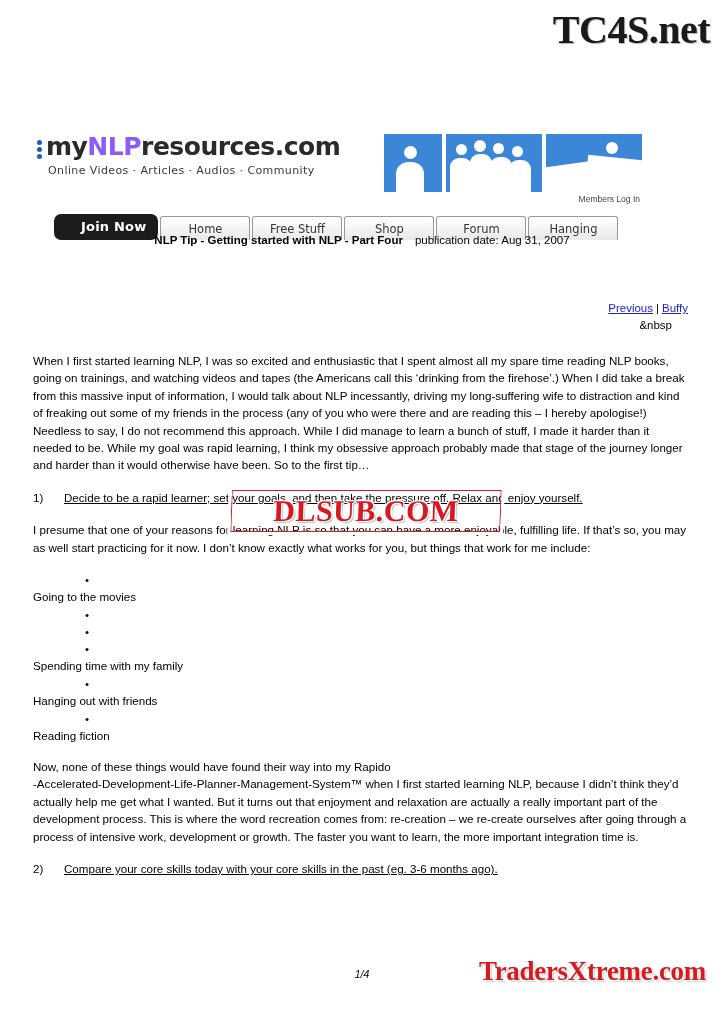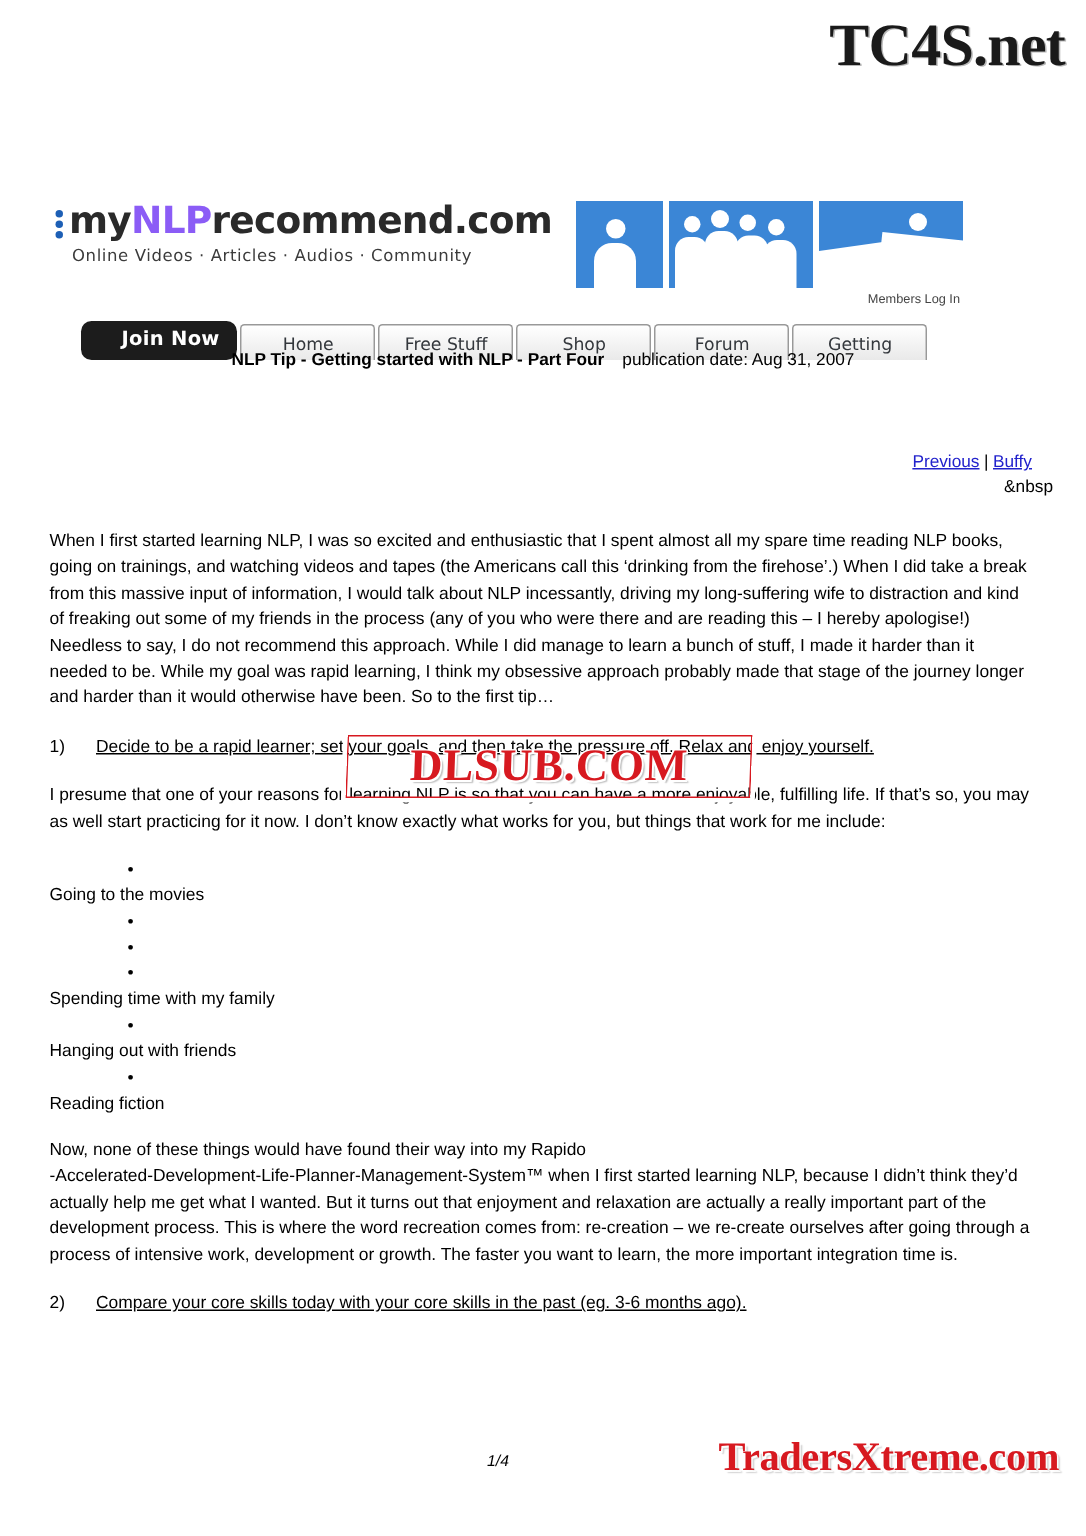--- a/index.html
+++ b/index.html
@@ -196,21 +196,21 @@
     color: #2222cc;
     text-decoration: underline;
     cursor: pointer;
   }
   .pager .sep {
     color: #000;
     margin: 0 3px;
   }
   .nbsp-line {
     position: absolute;
-    right: 22px;
+    right: 52px;
     top: 319px;
     font-size: 11.5px;
     color: #000;
   }
 
   
   .article {
     position: absolute;
     left: 33px;
     top: 352px;
@@ -278,21 +278,21 @@
        2px 2px 1px rgba(0,0,0,.25);
     box-shadow: 0 0 0 1px #d71920 inset;
     transform: skewX(-2deg);
   }
 
   
   .page-number {
     position: absolute;
     left: 0;
     top: 968px;
-    width: 664px;
+    width: 724px;
     text-align: center;
     font-size: 10.5px;
     font-style: italic;
     color: #000;
   }
   .traders-brand {
     position: absolute;
     right: 18px;
     top: 956px;
     font-family: "Liberation Serif", serif;
@@ -306,21 +306,21 @@
 </style>
 </head>
 <body>
 
 <div class="tc4s-brand">TC4S.net</div>
 
 <div class="site-header">
 
   <div class="logo-block">
     <div class="logo-line1">
-      <span class="logo-dots"><i></i><i></i><i></i></span><span>my</span><span class="blue">NLP</span><span>recommend.com</span>
+      <span class="logo-dots"><i></i><i></i><i></i></span><span>my</span><span class="blue">NLP</span><span>resources.com</span>
     </div>
     <div class="logo-line2">Online Videos · Articles · Audios · Community</div>
   </div>
 
   <div class="banner-panels">
     <div class="panel p1">
       <span class="sil head"></span>
         <span class="sil body"></span>
     </div>
     <div class="panel p2">
@@ -341,21 +341,21 @@
   </div>
 
   <div class="members-login">Members Log In</div>
 
   <div class="navbar">
     <div class="join-now">Join Now</div>
     <div class="nav-tab">Home</div>
     <div class="nav-tab">Free Stuff</div>
     <div class="nav-tab">Shop</div>
     <div class="nav-tab">Forum</div>
-    <div class="nav-tab">Getting</div>
+    <div class="nav-tab">Hanging</div>
   </div>
 </div>
 
 <div class="title-line">
   <span class="art-title">NLP Tip - Getting started with NLP - Part Four</span><span class="pubdate">publication date: Aug 31, 2007</span>
 </div>
 
 <div class="pager">
   <a>Previous</a><span class="sep">|</span><a>Buffy</a>
 </div>

